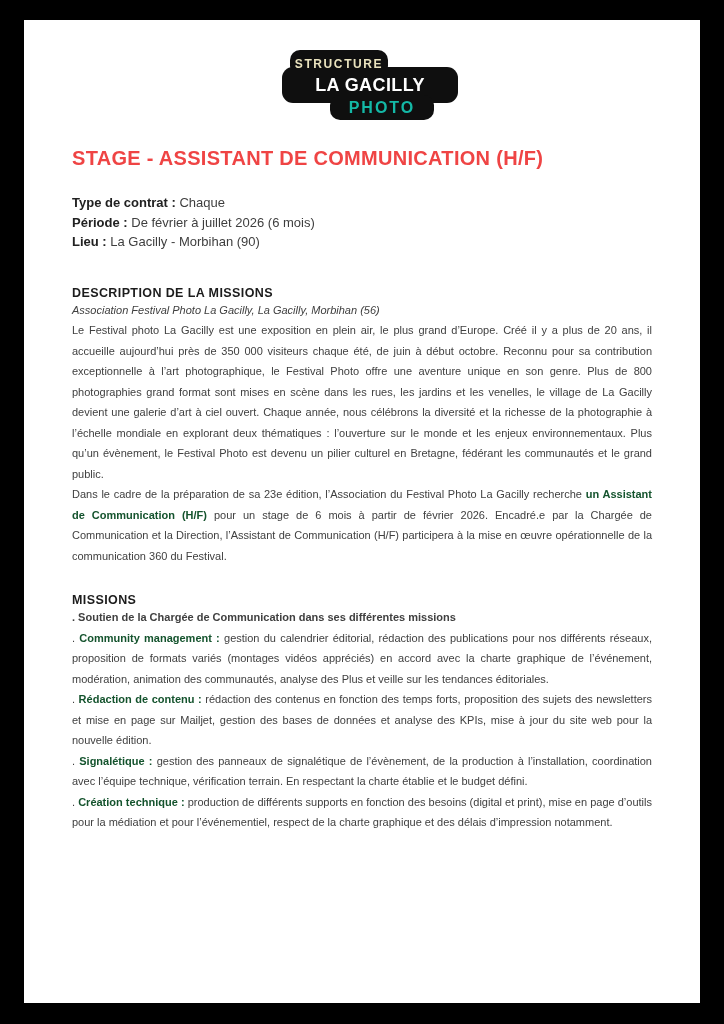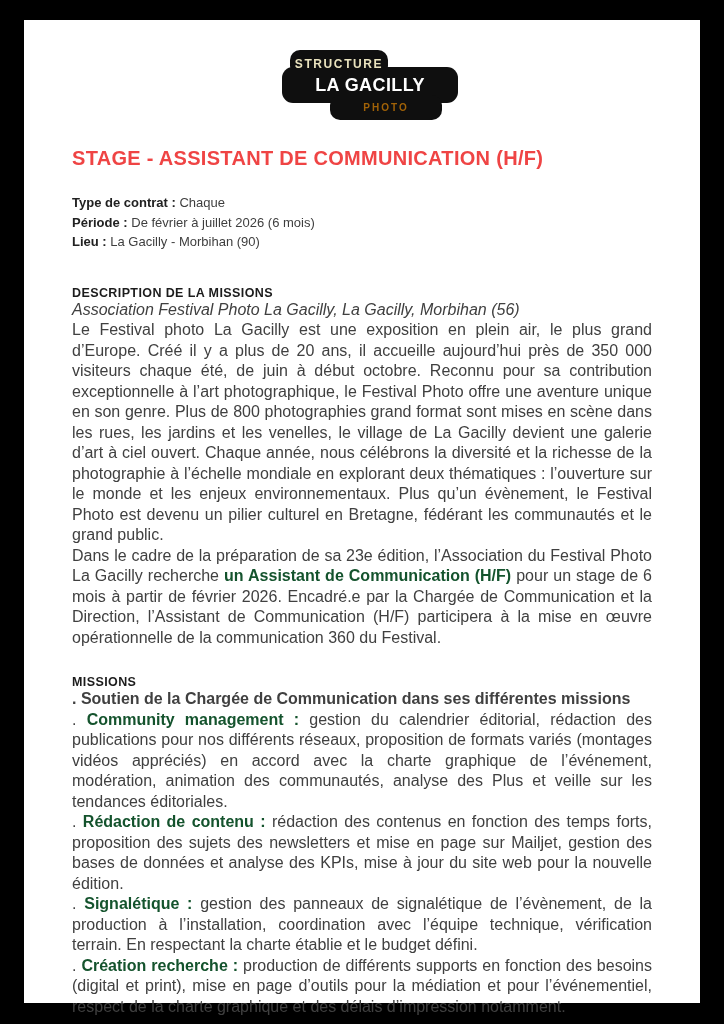--- a/index.html
+++ b/index.html
@@ -53,30 +53,30 @@
     height: 36px;
     margin-top: -9px;
     border-radius: 11px;
     line-height: 36px;
     font-size: 18px;
     font-weight: 700;
     letter-spacing: 0.4px;
     color: #ffffff;
   }
   .logo-row3 {
-    width: 112px;
+    width: 104px;
     height: 25px;
     margin-left: 48px;
     margin-top: -8px;
     border-radius: 10px;
     line-height: 26px;
-    font-size: 10px;
+    font-size: 16px;
     font-weight: 700;
     letter-spacing: 2px;
-    color: #a16207;
+    color: #14b8a6;
   }
 
   
   .job-title {
     margin: 27px 0 0 0;
     font-size: 20px;
     font-weight: 700;
     letter-spacing: 0.3px;
     color: #ef4444;
   }
@@ -95,21 +95,21 @@
     font-size: 12.5px;
     font-weight: 700;
     letter-spacing: 0.4px;
     color: #1c1c1c;
   }
   .heading-description { margin-top: 34px; }
   .heading-missions { margin-top: 27px; }
 
   p.body {
     margin: 0;
-    font-size: 16px;
+    font-size: 11px;
     line-height: 20.5px;
     color: #404040;
     text-align: justify;
   }
   p.body .b {
     font-weight: 700;
     color: #14532d;
   }
   .italic-line {
     margin-top: 13px;
@@ -177,17 +177,17 @@
 
     <p class="body mission-item">
       <span>. </span><span class="b">Rédaction de contenu :</span><span> rédaction des contenus en fonction des temps forts, proposition des sujets des newsletters et mise en page sur Mailjet, gestion des bases de données et analyse des KPIs, mise à jour du site web pour la nouvelle édition.</span>
     </p>
 
     <p class="body mission-item">
       <span>. </span><span class="b">Signalétique :</span><span> gestion des panneaux de signalétique de l’évènement, de la production à l’installation, coordination avec l’équipe technique, vérification terrain. En respectant la charte établie et le budget défini.</span>
     </p>
 
     <p class="body mission-item">
-      <span>. </span><span class="b">Création recherche :</span><span> production de différents supports en fonction des besoins (digital et print), mise en page d’outils pour la médiation et pour l’événementiel, respect de la charte graphique et des délais d’impression notamment.</span>
+      <span>. </span><span class="b">Création technique :</span><span> production de différents supports en fonction des besoins (digital et print), mise en page d’outils pour la médiation et pour l’événementiel, respect de la charte graphique et des délais d’impression notamment.</span>
     </p>
 
   </div>
 </div>
 
 </body></html>

